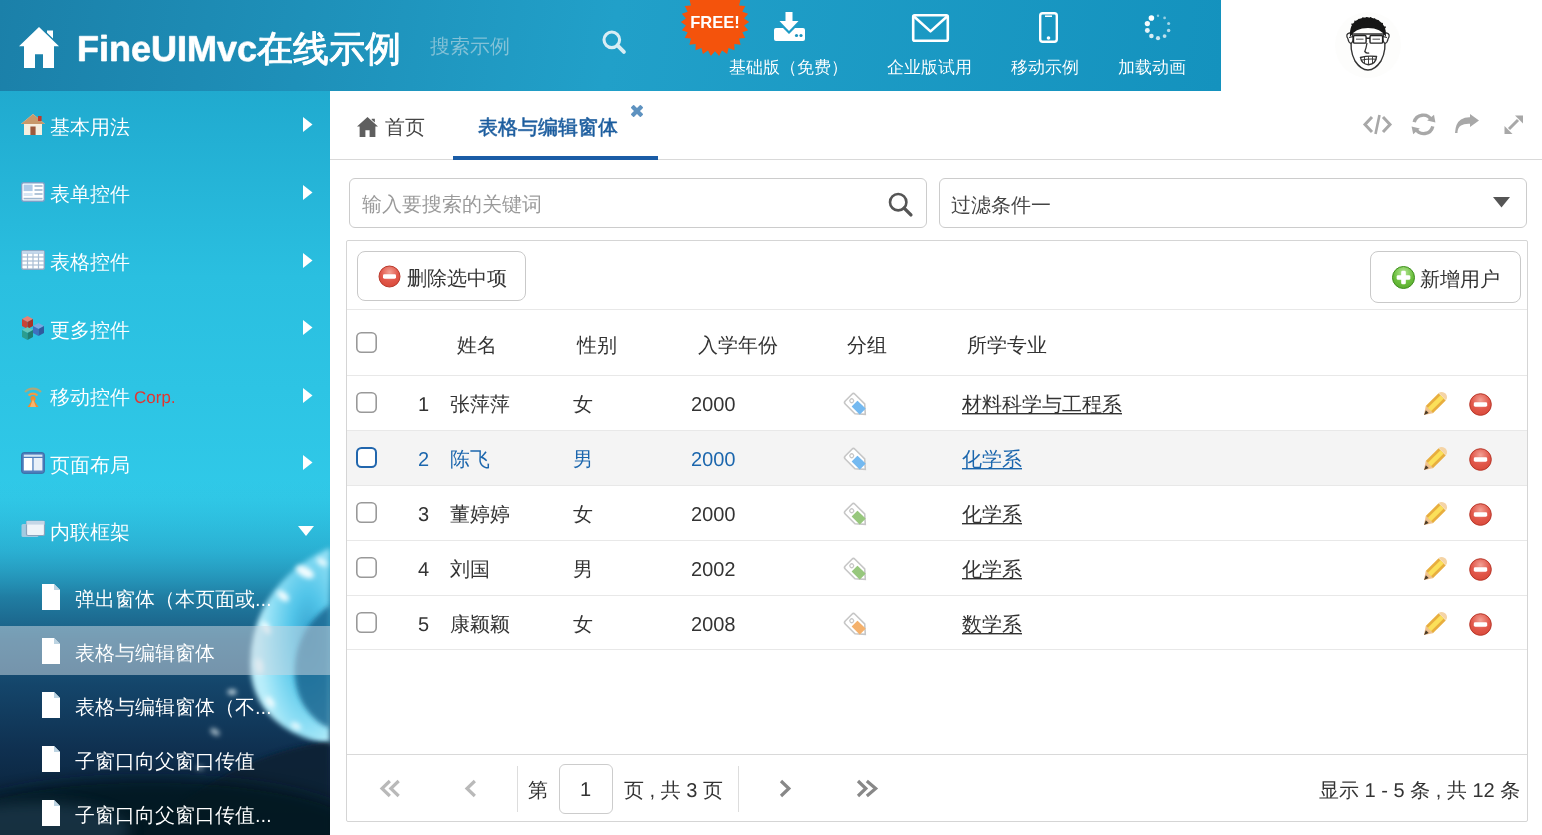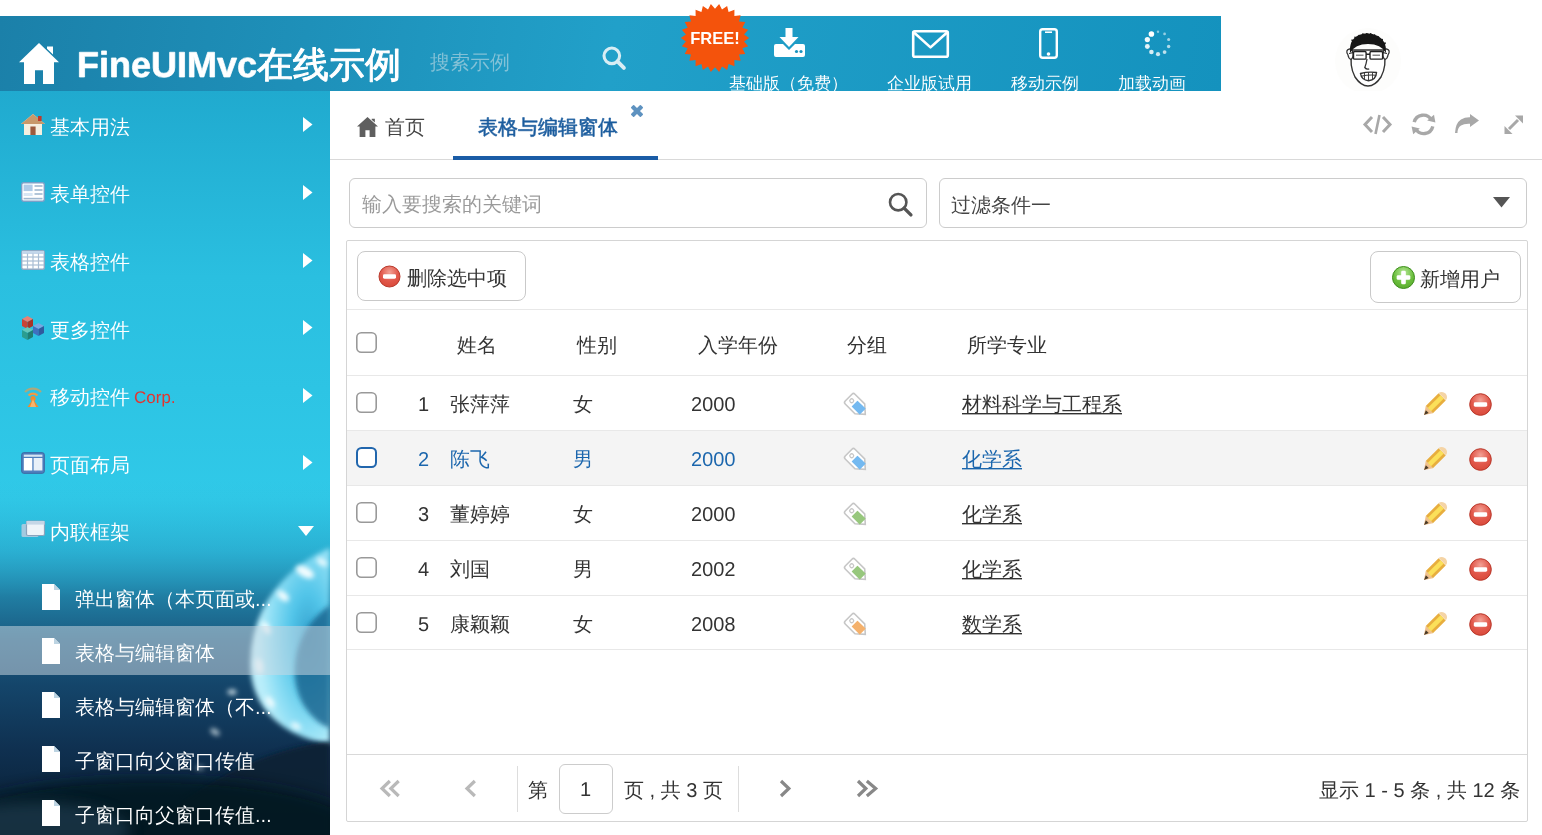--- a/index.html
+++ b/index.html
@@ -1,16 +1,16 @@
 <!DOCTYPE html>
 <html><head><meta charset="utf-8"><title>FineUIMvc</title><style>
 *{margin:0;padding:0;box-sizing:border-box}
 html,body{width:1542px;height:835px;overflow:hidden;background:#fff;font-family:"Liberation Sans",sans-serif}
 .ab{position:absolute}
-#header{position:absolute;left:0;top:16px;width:1221px;height:91px;
+#header{position:absolute;left:0;top:0;width:1221px;height:91px;
   background:linear-gradient(100deg,#1b80a9 0%,#21a0c9 50%,#1492be 100%)}
 #sidebar{position:absolute;left:0;top:91px;width:330px;height:744px;overflow:hidden;
   background:linear-gradient(180deg,#20aacf 0%,#2abfe0 25%,#30c9e8 55%,#2bbcdd 68%,#1f98c0 80%,#12618a 100%)}
 #content{position:absolute;left:330px;top:91px;width:1212px;height:744px;background:#fff}
 #tabbar{position:absolute;left:0;top:0;width:1212px;height:69px;background:#fff;border-bottom:1px solid #d9d9d9}
 #tabline{position:absolute;left:123px;top:65px;width:205px;height:4px;background:#1a5ca6}
 .inp{position:absolute;border:1px solid #ccc;border-radius:6px;background:#fff}
 #panel{position:absolute;left:16px;top:149px;width:1182px;height:582px;border:1px solid #d5d5d5;border-radius:2px;background:#fff}
 .hline{position:absolute;left:0;width:1180px;height:1px;background:#e8e8e8}
 .btn{position:absolute;border:1px solid #c9c9c9;border-radius:8px;background:#fff}

